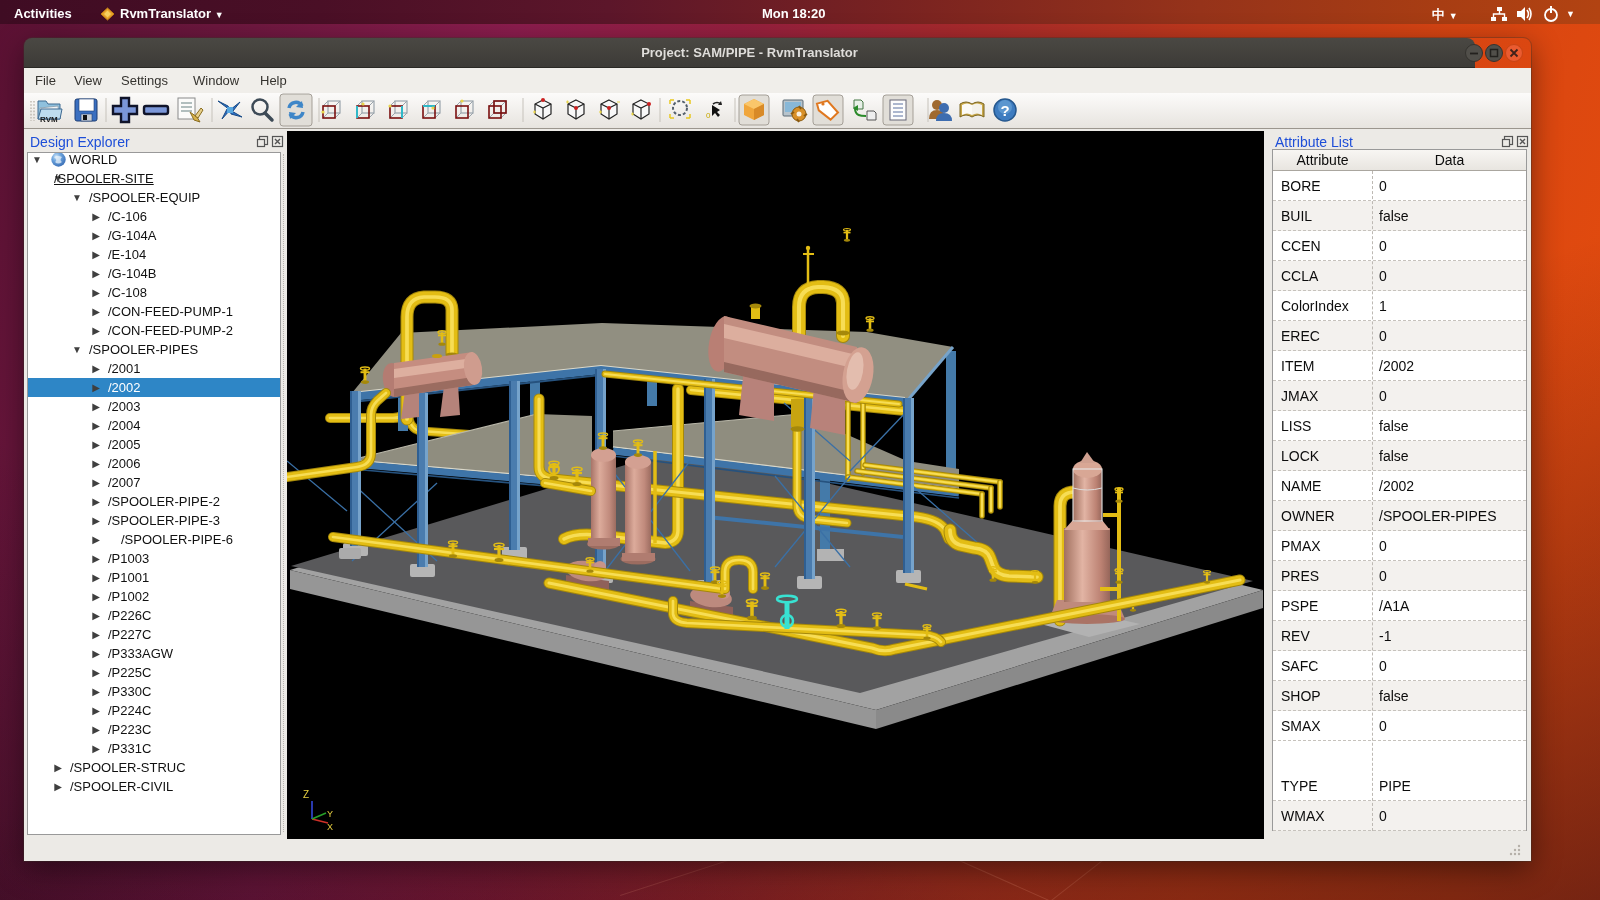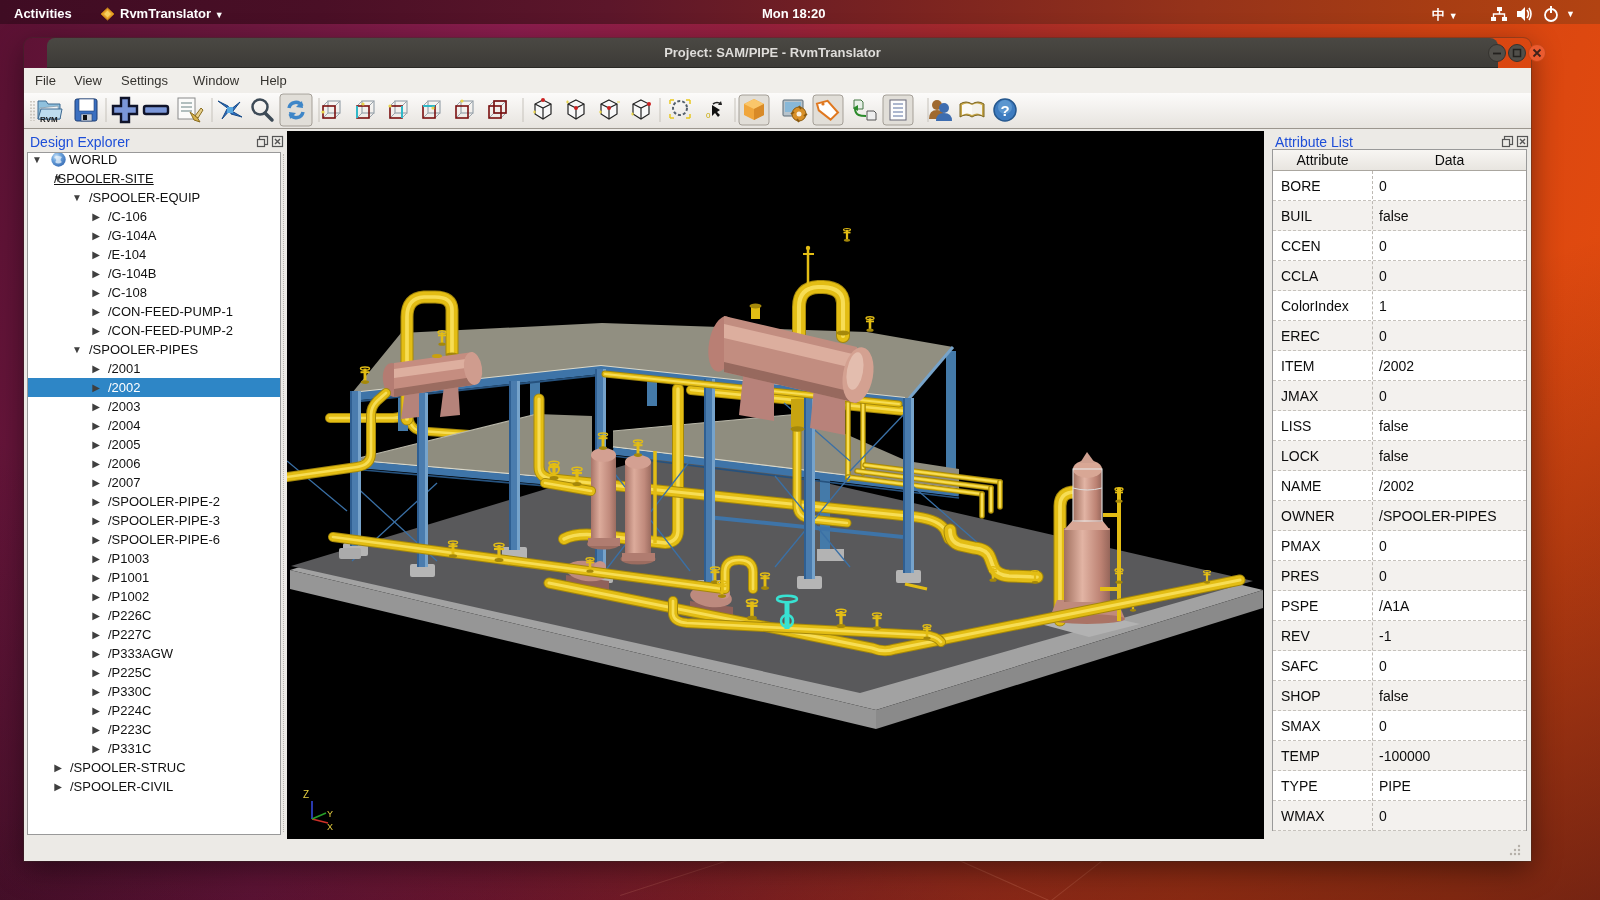--- a/index.html
+++ b/index.html
@@ -13,21 +13,21 @@
   #topbar { position:absolute; left:0; top:0; width:1600px; height:24px;
     background:linear-gradient(90deg,#3f0c23 0%,#4a0f26 20%,#5c162a 38%,#7c2420 58%,#96331a 75%,#a83d13 90%,#b24312 100%);
     color:#fff; font-size:13px; font-weight:700; }
   #topbar .act { position:absolute; left:14px; top:6px; font-weight:700;}
   #topbar .app { position:absolute; left:120px; top:6px; font-weight:700;}
   #topbar .clock { position:absolute; left:762px; top:6px; font-weight:700;}
   .win { position:absolute; left:24px; top:38px; width:1507px; height:823px;
      border-radius:8px 8px 0 0; box-shadow:0 8px 30px rgba(0,0,0,.45), 0 0 0 1px rgba(70,60,50,.35);}
   #titlebar { position:absolute; left:0; top:0; width:1451px; height:30px;
      background:linear-gradient(#4a4843,#3d3b37); border-radius:8px 8px 0 0;
-     border-bottom:1px solid #2a2925;margin-left:23px;}
+     border-bottom:1px solid #2a2925;}
   #titlebar .t { position:absolute; width:100%; text-align:center; top:7px;
      color:#dfddda; font-size:13px; font-weight:700;}
   .wbtn { position:absolute; top:6px; width:18px; height:18px; border-radius:50%;
      background:#514f4a; border:1px solid #35332f; }
   #menubar { position:absolute; left:0; top:30px; width:1507px; height:25px;
      background:#f0eeea; color:#35332f; font-size:13px; }
   #menubar span { position:absolute; top:5px; }
   #toolbar { position:absolute; left:0; top:55px; width:1507px; height:36px;
      background:linear-gradient(#fcfbfa,#e7e4df); border-bottom:1px solid #9b968e; }
   #content { position:absolute; left:0; top:91px; width:1507px; height:732px;
@@ -384,21 +384,21 @@
 <div class="tr">
           <span class="ar" style="left:61px;">▶</span>
           <span class="tx" style="left:80px;">/SPOOLER-PIPE-2</span>
         </div>
 <div class="tr">
           <span class="ar" style="left:61px;">▶</span>
           <span class="tx" style="left:80px;">/SPOOLER-PIPE-3</span>
         </div>
 <div class="tr">
           <span class="ar" style="left:61px;">▶</span>
-          <span class="tx" style="left:80px;">/SPOOLER-PIPE-6</span>
+          <span class="tx" style="left:93px;">/SPOOLER-PIPE-6</span>
         </div>
 <div class="tr">
           <span class="ar" style="left:61px;">▶</span>
           <span class="tx" style="left:80px;">/P1003</span>
         </div>
 <div class="tr">
           <span class="ar" style="left:61px;">▶</span>
           <span class="tx" style="left:80px;">/P1001</span>
         </div>
 <div class="tr">
@@ -910,25 +910,20 @@
 <div class="arow alt" style="top:531px;">
           <span class="c1">SHOP</span>
           <span class="c2">false</span>
           <span style="position:absolute;left:0;bottom:0;width:253px;border-bottom:1px dashed #c6c2bc;"></span>
         </div>
 <div class="arow" style="top:561px;">
           <span class="c1">SMAX</span>
           <span class="c2">0</span>
           <span style="position:absolute;left:0;bottom:0;width:253px;border-bottom:1px dashed #c6c2bc;"></span>
         </div>
-<div class="arow alt" style="top:591px;">
-          <span class="c1">TEMP</span>
-          <span class="c2">-100000</span>
-          <span style="position:absolute;left:0;bottom:0;width:253px;border-bottom:1px dashed #c6c2bc;"></span>
-        </div>
 <div class="arow" style="top:621px;">
           <span class="c1">TYPE</span>
           <span class="c2">PIPE</span>
           <span style="position:absolute;left:0;bottom:0;width:253px;border-bottom:1px dashed #c6c2bc;"></span>
         </div>
 <div class="arow alt" style="top:651px;">
           <span class="c1">WMAX</span>
           <span class="c2">0</span>
           <span style="position:absolute;left:0;bottom:0;width:253px;border-bottom:1px dashed #c6c2bc;"></span>
         </div>

